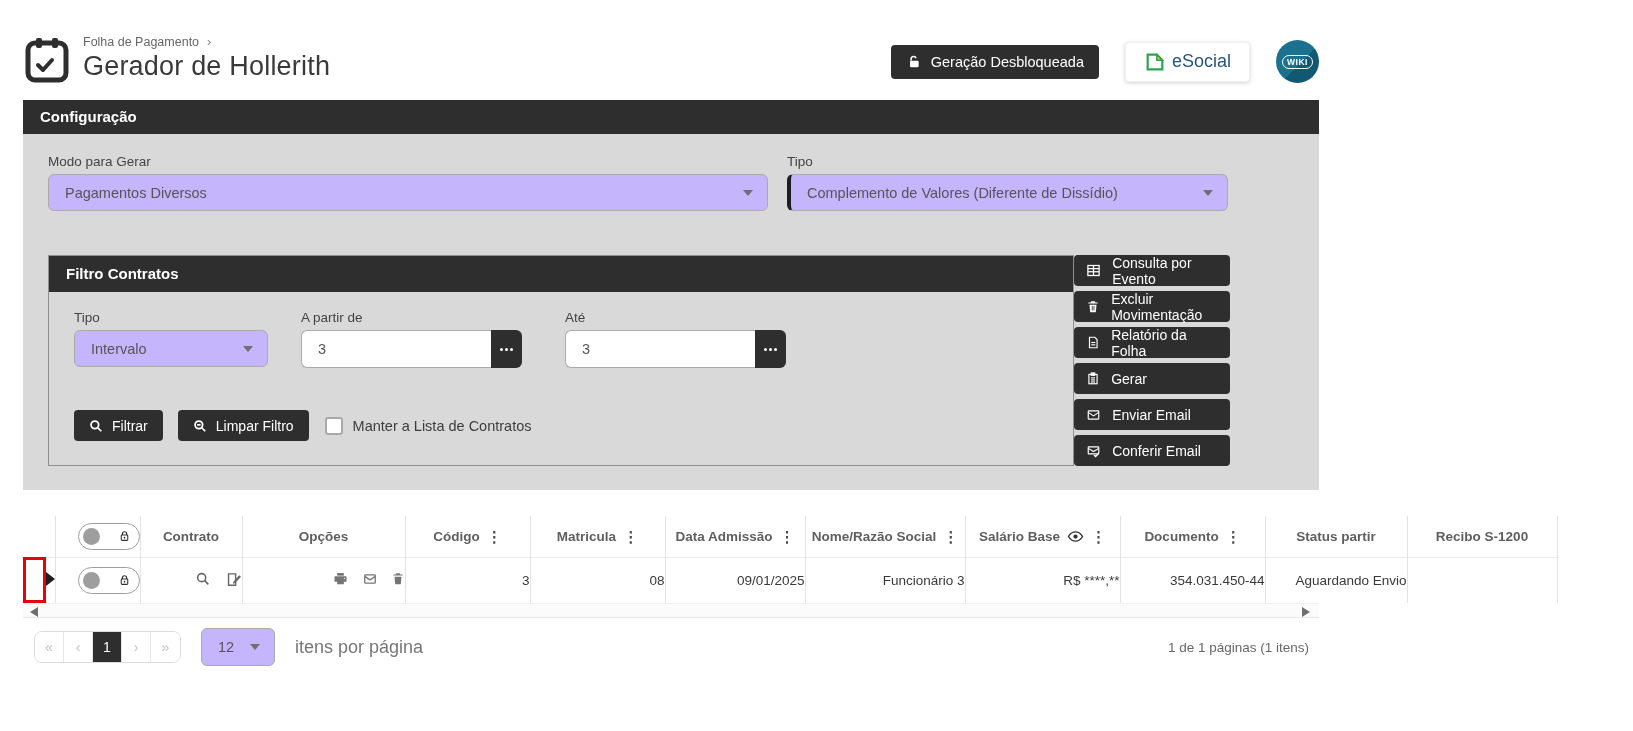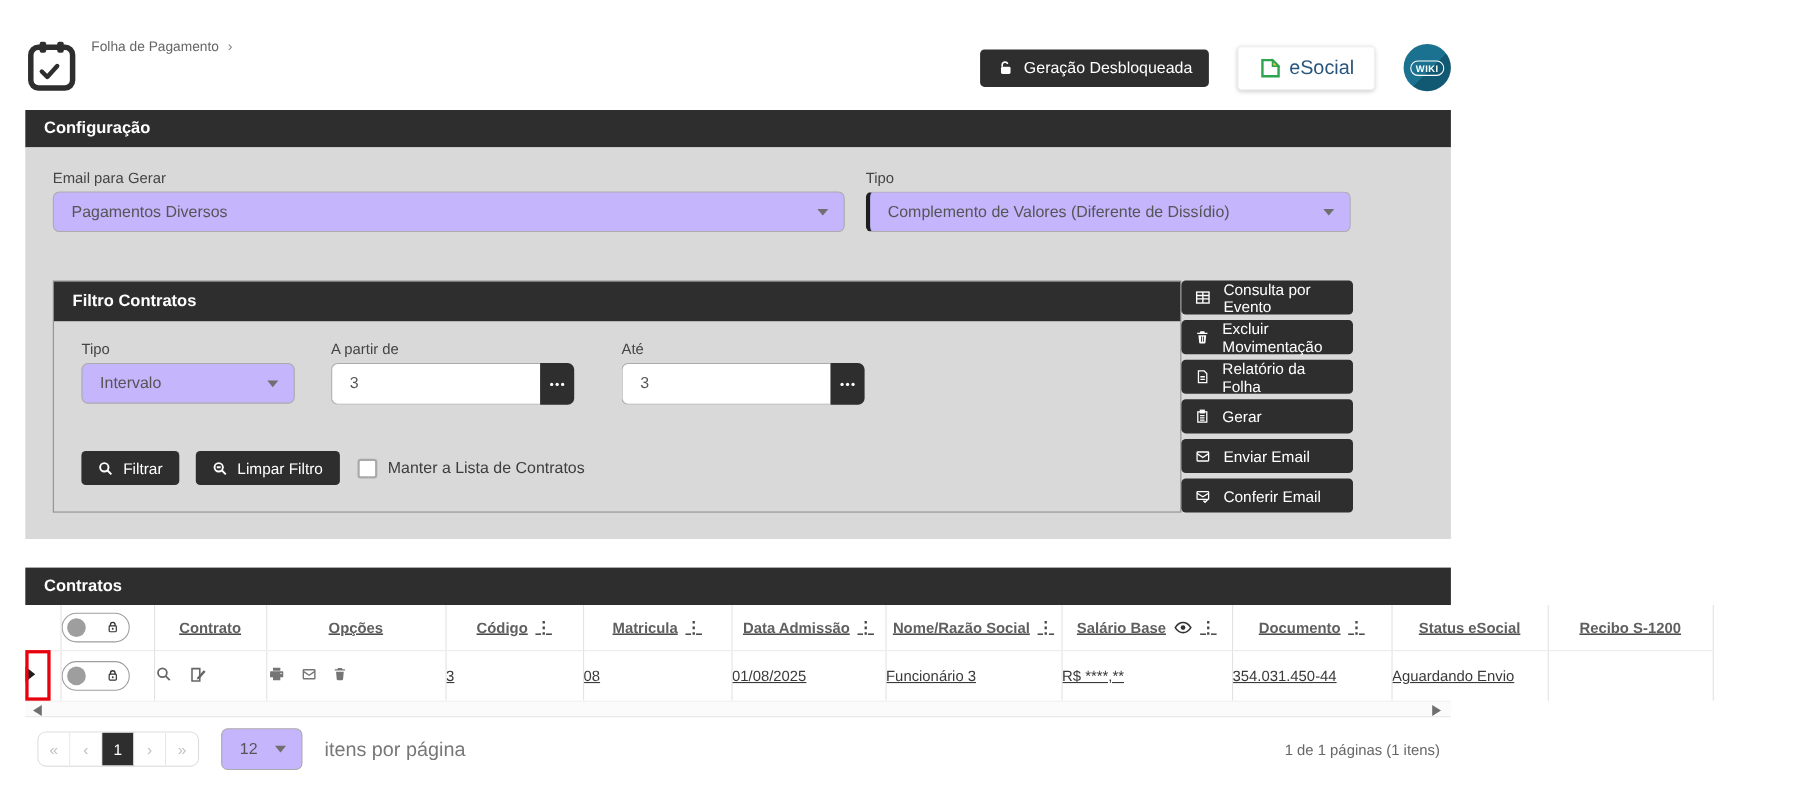--- a/index.html
+++ b/index.html
@@ -103,22 +103,22 @@
     background: #2e2e2e; color: #fff; border: none; border-radius: 4px;
     height: 31px; display: flex; align-items: center; gap: 11px; padding: 0 12px;
     font-family: "Liberation Sans", sans-serif; font-size: 14px; cursor: pointer; text-align: left;
   }
 
   
   .contratos-section { margin-top: 26px; }
   .table-wrap { position: relative; background: #fff; }
   table.grid { width: 100%; border-collapse: collapse; table-layout: fixed; }
   table.grid th, table.grid td {
-    border-right: 1px solid #e3e3e3; text-align: left; vertical-align: middle;
-    font-size: 13.5px; overflow: hidden; white-space: nowrap; text-decoration: underline;
+    border-right: 1px solid #e3e3e3; text-align: right; vertical-align: middle;
+    font-size: 13.5px; overflow: hidden; white-space: nowrap;
   }
   table.grid th:last-child, table.grid td:last-child { border-right: none; }
   table.grid thead tr { height: 41px; }
   table.grid tbody tr { height: 46px; border-top: 1px solid #ececec; }
   th .th-inner { display: flex; align-items: center; justify-content: center; gap: 7px; color: #5f5f5f; font-weight: bold; position: relative; }
   .kebab { color: #4a4a4a; font-size: 15px; font-weight: bold; cursor: pointer; line-height: 1; }
   td { color: #3a3a3a; font-size: 14px; }
   .toggle-pill {
     width: 62px; height: 27px; border: 1.5px solid #9e9e9e; border-radius: 15px;
     background: #fff; display: inline-flex; align-items: center; padding: 0 8px 0 4px;
@@ -171,20 +171,21 @@
         <rect x="29" y="2" width="6" height="10" rx="2" fill="#2e2e2e"></rect>
         <rect x="5" y="7" width="38" height="37" rx="7" fill="none" stroke="#2e2e2e" stroke-width="5"></rect>
         <rect x="12" y="21" width="18" height="17" rx="3" fill="#fff"></rect>
         <path d="M15 29 l5 5 l9 -10" fill="none" stroke="#2e2e2e" stroke-width="4" stroke-linecap="round" stroke-linejoin="round"></path>
       </svg>
       <div>
         <div class="breadcrumb">
           <span>Folha de Pagamento</span>
           <span class="chev">›</span>
         </div>
+        <h1 class="page-title">Gerador de Hollerith</h1>
       </div>
     </div>
 
     <div class="top-actions">
       <button class="btn-dark">
         <svg class="ic" width="16" height="16" viewBox="0 0 24 24" fill="#fff">
           <path d="M6.5 10V7.5a5 5 0 0 1 9.7-1.7l-2.1.8A2.8 2.8 0 0 0 8.7 7.5V10h-2.2z"></path>
           <rect x="6" y="10" width="13" height="10" rx="2"></rect>
         </svg>
         <span>Geração Desbloqueada</span>
@@ -203,21 +204,21 @@
       </div>
     </div>
   </div>
 
   <div class="section config-section">
     <div class="bar">Configuração</div>
     <div class="config-body">
 
       <div class="fields-row">
         <div class="field-modo">
-          <div class="field-label">Email para Gerar</div>
+          <div class="field-label">Modo para Gerar</div>
           <div class="select-box">
             <span>Pagamentos Diversos</span>
             <span class="caret"></span>
           </div>
         </div>
         <div class="field-tipo">
           <div class="field-label">Tipo</div>
           <div class="select-box">
             <span>Complemento de Valores (Diferente de Dissídio)</span>
             <span class="caret"></span>
@@ -335,21 +336,20 @@
                 <path d="M13 19 l2.5 2.5 4.5-4.5" stroke-width="2.4"></path>
             </svg>
             <span>Conferir Email</span>
           </button>
         </div>
       </div>
     </div>
   </div>
 
   <div class="section contratos-section">
-    <div class="bar">Contratos</div>
 
     <div class="table-wrap">
       <table class="grid">
         <colgroup>
           <col style="width:32px">
             <col style="width:85px">
             <col style="width:102px">
             <col style="width:163px">
           <col style="width:125px">
             <col style="width:135px">
@@ -419,21 +419,21 @@
             </div>
               </th>
             <th>
                 <div class="th-inner">
                   <span>Documento</span>
                   <span class="kebab">⋮</span>
                 </div>
               </th>
             <th>
                 <div class="th-inner">
-                  <span>Status eSocial</span>
+                  <span>Status partir</span>
                 </div>
               </th>
             <th>
                 <div class="th-inner">
                   <span>Recibo S-1200</span>
                 </div>
               </th>
             <th></th>
           </tr>
         </thead>
@@ -484,21 +484,21 @@
                 <span class="ico">
                   <svg width="14" height="15" viewBox="0 0 24 24" fill="#757575">
                       <path d="M9 3h6l1 2h4v2H4V5h4l1-2z"></path>
                       <path d="M6 9h12l-1 11a2 2 0 0 1-2 2H9a2 2 0 0 1-2-2L6 9z"></path>
                     </svg>
                 </span>
               </span>
             </td>
             <td>3</td>
             <td>08</td>
-            <td>01/08/2025</td>
+            <td>09/01/2025</td>
             <td>Funcionário 3</td>
             <td>R$ ****,**</td>
             <td>354.031.450-44</td>
             <td>Aguardando Envio</td>
             <td></td>
             <td></td>
           </tr>
         </tbody>
       </table>
 

